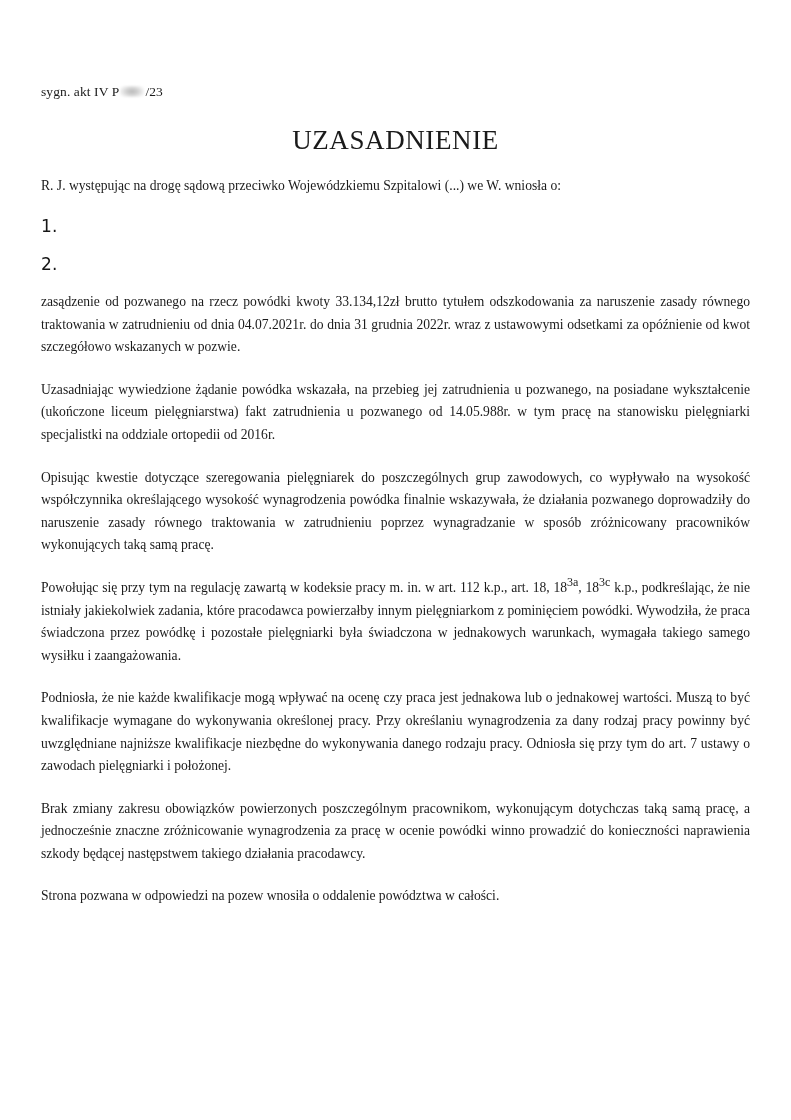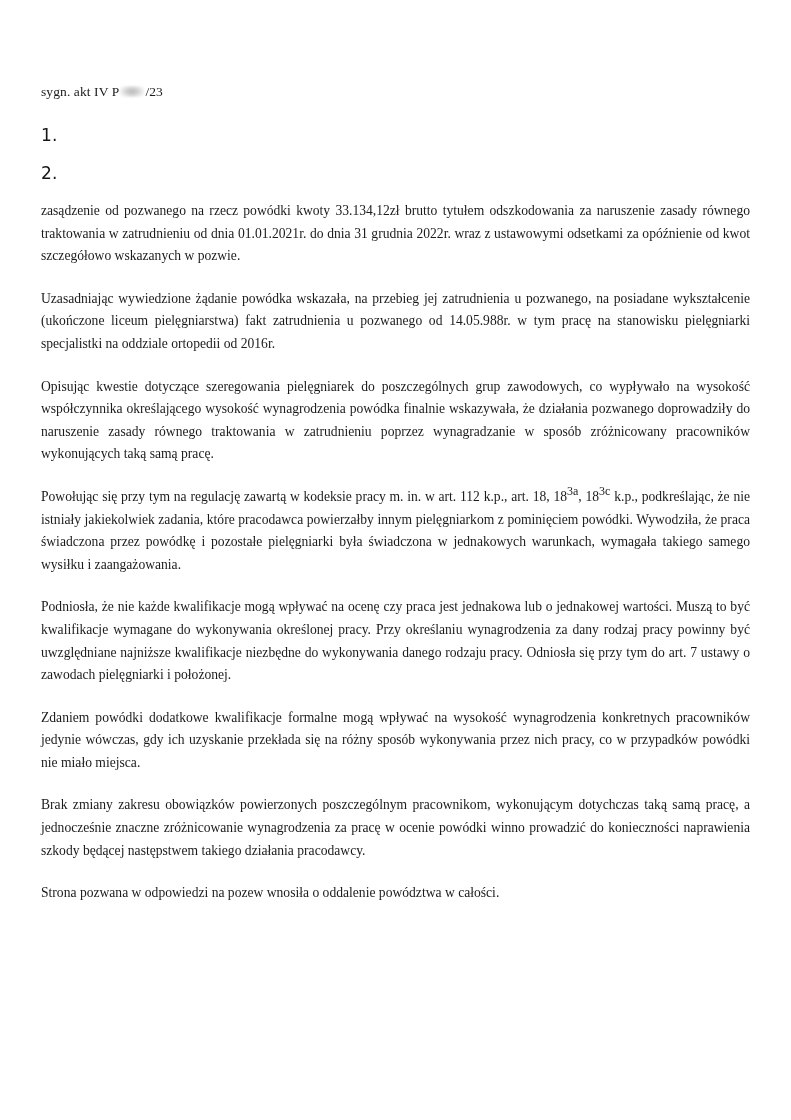--- a/index.html
+++ b/index.html
@@ -98,36 +98,37 @@
 </head>
 <body>
 
 <div class="page">
   <div class="doc-body">
 
     <div class="case-line">
       <span>sygn. akt IV P</span><span class="redacted"></span><span>/23</span>
     </div>
 
+    <div class="doc-title">UZASADNIENIE</div>
 
+    <div class="intro">R. J. występując na drogę sądową przeciwko  Wojewódzkiemu Szpitalowi (...) we W. wniosła o:</div>
 
     <div class="list-marker">1.</div>
 
     <div class="list-marker">2.</div>
-    <p class="para">zasądzenie od pozwanego na rzecz powódki kwoty 33.134,12zł brutto tytułem odszkodowania za naruszenie zasady równego traktowania w zatrudnieniu od dnia 01.01.2021r. do dnia 31 grudnia 2022r. wraz z ustawowymi odsetkami za opóźnienie od kwot szczegółowo wskazanych w pozwie.</p>
+    <p class="para">zasądzenie od pozwanego na rzecz powódki kwoty 33.134,12zł brutto tytułem odszkodowania za naruszenie zasady równego traktowania w zatrudnieniu od dnia 04.07.2021r. do dnia 31 grudnia 2022r. wraz z ustawowymi odsetkami za opóźnienie od kwot szczegółowo wskazanych w pozwie.</p>
 
     <p class="para">Uzasadniając wywiedzione żądanie powódka wskazała, na przebieg jej zatrudnienia u pozwanego, na posiadane wykształcenie (ukończone liceum pielęgniarstwa) fakt zatrudnienia u pozwanego od 14.05.988r. w tym pracę na stanowisku pielęgniarki specjalistki na oddziale ortopedii od 2016r.</p>
 
 
     <p class="para">Opisując kwestie dotyczące szeregowania pielęgniarek do poszczególnych grup zawodowych, co wypływało na wysokość współczynnika określającego wysokość wynagrodzenia powódka finalnie wskazywała, że działania pozwanego doprowadziły do naruszenie zasady równego traktowania w zatrudnieniu poprzez wynagradzanie w sposób zróżnicowany pracowników wykonujących taką samą pracę.</p>
 
     <p class="para"><span>Powołując się przy tym na regulację zawartą w kodeksie pracy m. in. w art. 112 k.p., art. 18, 18</span><sup>3a</sup><span>, 18</span><sup>3c</sup><span> k.p., podkreślając, że nie istniały jakiekolwiek zadania, które pracodawca powierzałby innym pielęgniarkom z pominięciem powódki. Wywodziła, że praca świadczona przez powódkę i pozostałe pielęgniarki była świadczona w jednakowych warunkach, wymagała takiego samego wysiłku i zaangażowania.</span></p>
 
     <p class="para">Podniosła, że nie każde kwalifikacje mogą wpływać na ocenę czy praca jest jednakowa lub o jednakowej wartości. Muszą to być kwalifikacje wymagane do wykonywania określonej pracy. Przy określaniu wynagrodzenia za dany rodzaj pracy powinny być uwzględniane najniższe kwalifikacje niezbędne do wykonywania danego rodzaju pracy. Odniosła się przy tym do art. 7 ustawy o zawodach pielęgniarki i położonej.</p>
 
-    <p class="para">Zdaniem powódki dodatkowe kwalifikacje formalne mogą wpływać na wysokość wynagrodzenia konkretnych pracowników jedynie wówczas, gdy ich uzyskanie przekłada się na różny sposób wykonywania przez nich pracy, co w przypadków powódki nie miało miejsca.</p>
 
     <p class="para">Brak zmiany zakresu obowiązków powierzonych poszczególnym pracownikom, wykonującym dotychczas taką samą pracę, a jednocześnie znaczne zróżnicowanie wynagrodzenia za pracę w ocenie powódki winno prowadzić do konieczności naprawienia szkody będącej następstwem takiego działania pracodawcy.</p>
 
     <p class="para">Strona pozwana w odpowiedzi na pozew wnosiła o oddalenie powództwa w całości.</p>
 
   </div>
 </div>
 
 </body></html>

